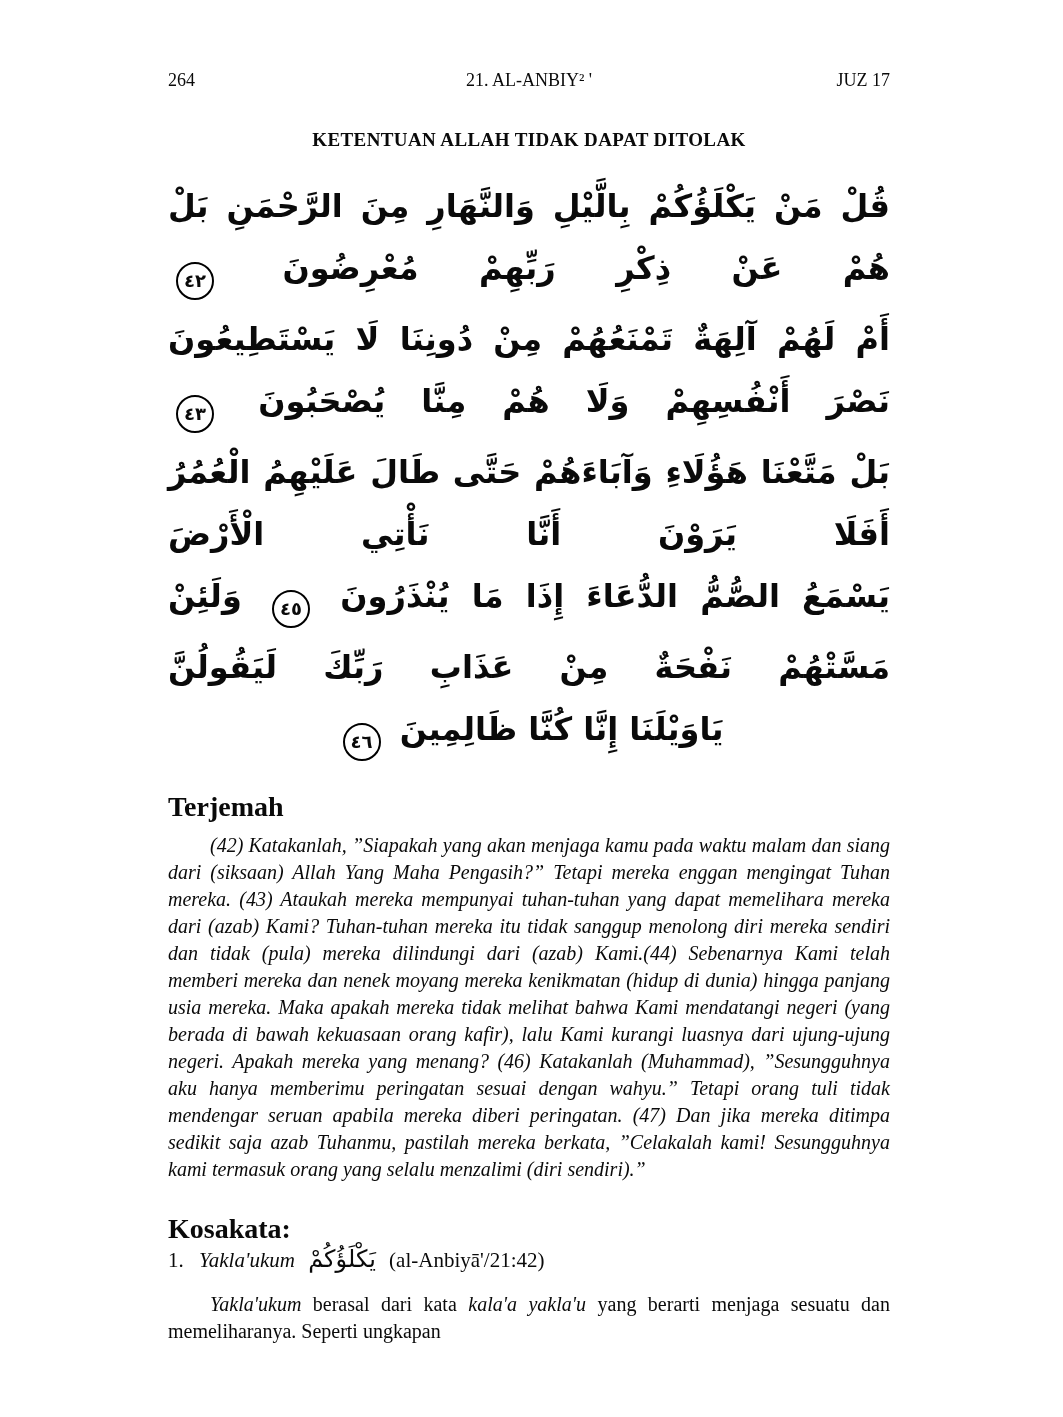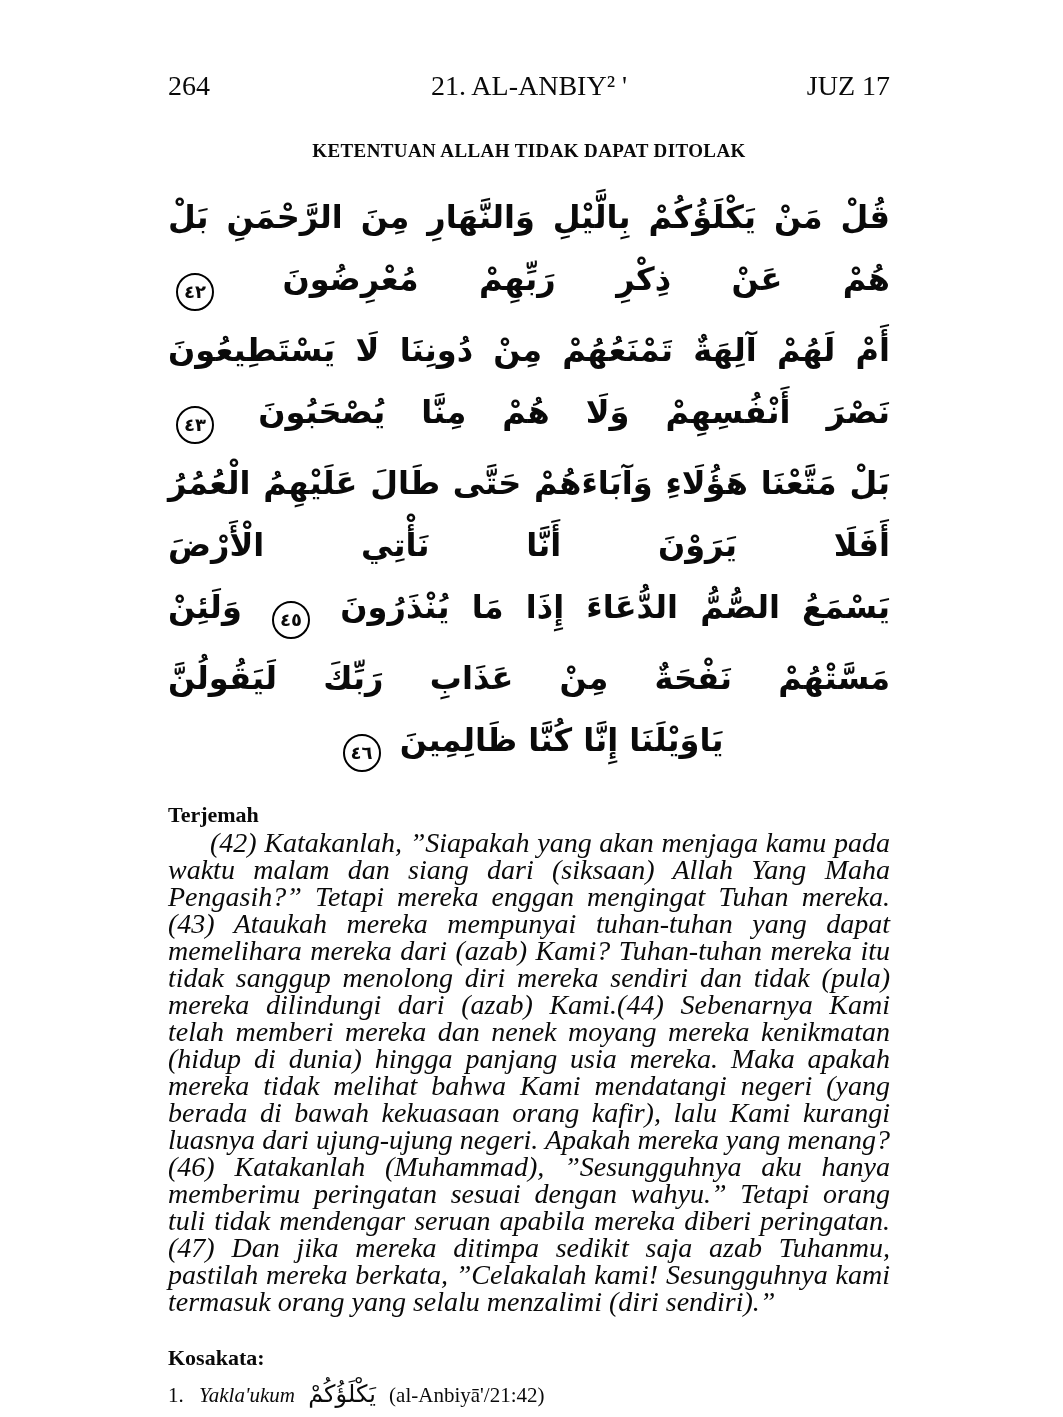--- a/index.html
+++ b/index.html
@@ -19,21 +19,21 @@
     position: absolute;
     left: 168px;
     top: 0;
     width: 722px;
   }
   .page-header {
     display: grid;
     grid-template-columns: 1fr auto 1fr;
     align-items: baseline;
     padding-top: 70px;
-    font-size: 28px;
+    font-size: 18px;
   }
   .page-header .left  { text-align: left;  }
   .page-header .mid   { text-align: right; }
   .page-header .right { text-align: right; }
   .main-title {
     margin-top: 38px;
     text-align: center;
     font-weight: bold;
     font-size: 19px;
     letter-spacing: 0.4px;
@@ -63,34 +63,33 @@
     border: 2.5px solid #000;
     border-radius: 50%;
     font-size: 18px;
     line-height: 1;
     margin: 8px 8px;
     vertical-align: -8px;
     font-weight: bold;
   }
   .sub-heading {
     font-weight: bold;
-    font-size: 22px;
+    font-size: 28px;
   }
   .terjemah-heading { margin-top: 22px; }
   .terjemah-paragraph {
-    margin-top: 1px;
+    margin-top: 9px;
     font-style: italic;
-    font-size: 28px;
+    font-size: 20px;
     line-height: 27px;
     text-align: justify;
     text-indent: 42px;
   }
   .kosakata-heading { margin-top: 30px; }
   .kosakata-item {
-    margin-top: 9px;
     font-size: 21px;
   }
   .kosakata-item .num { margin-right: 10px; }
   .italic { font-style: italic; }
   .inline-arabic {
     font-family: "DejaVu Sans", sans-serif;
     font-size: 24px;
     margin: 0 8px;
   }
   .kosakata-paragraph {

